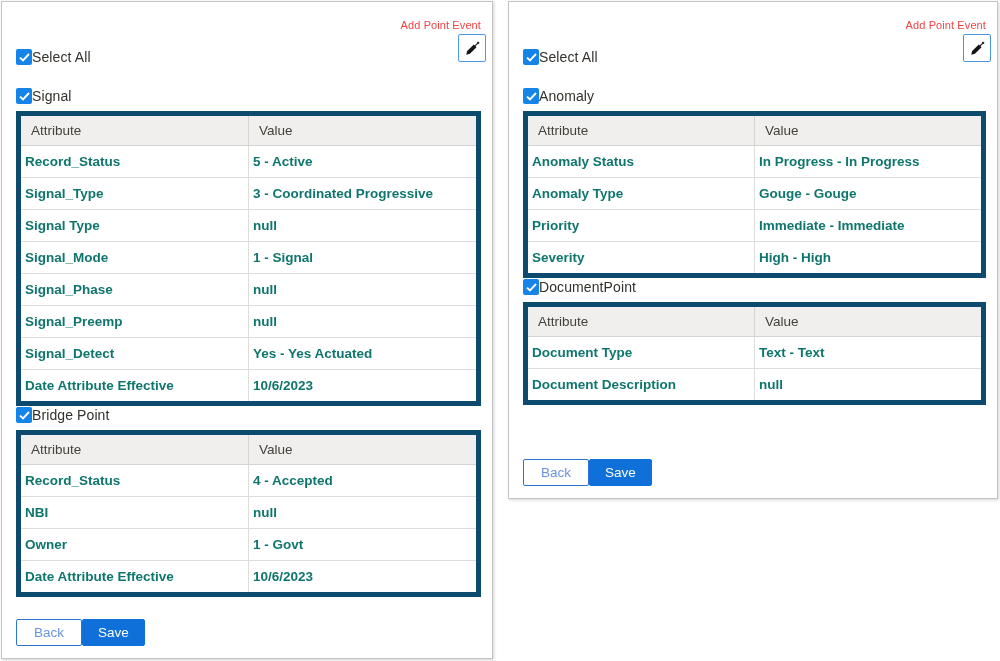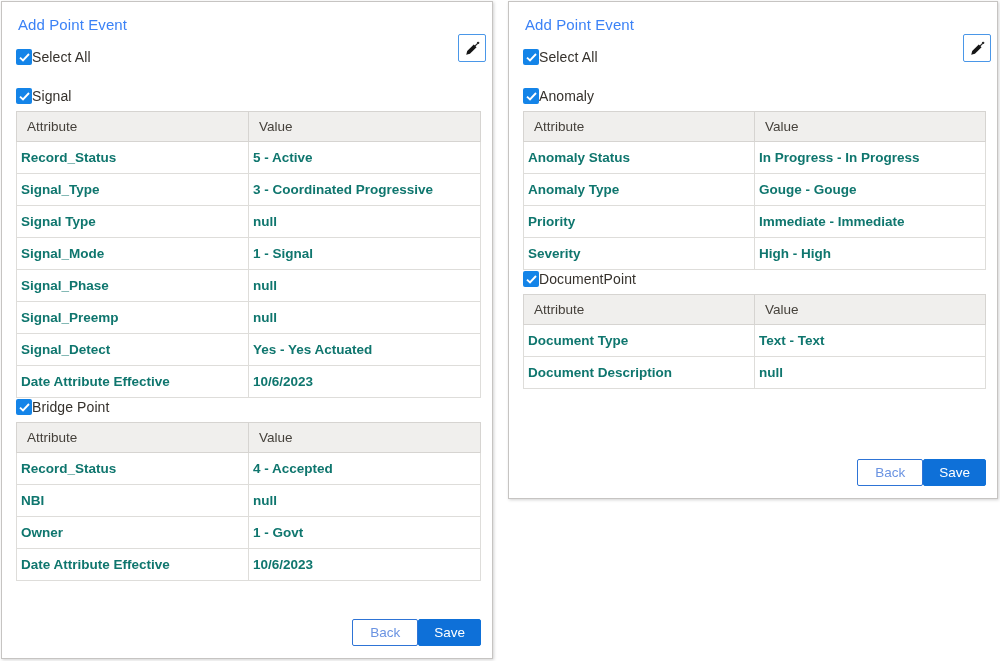--- a/index.html
+++ b/index.html
@@ -11,22 +11,22 @@
   .panel{
     position:absolute;box-sizing:border-box;background:#fff;
     border:1px solid #c6c4c2;box-shadow:1px 1px 3px rgba(0,0,0,.18);
     display:flex;flex-direction:column;
     padding:9px 11px 12px 14px;
   }
   .panel-left{left:1px;top:1px;width:492px;height:658px;}
   .panel-right{left:508px;top:1px;width:490px;height:498px;}
 
   .panel-title{
-    font-size:15px;font-weight:500;color:#3b82f6;
-    margin:5px 0 14px 2px;line-height:18px;letter-spacing:.1px;
+    font-size:11px;font-weight:500;color:#ef4444;
+    margin:5px 0 14px 2px;line-height:18px;letter-spacing:.1px;text-align:right;
   }
   .check-row{display:flex;align-items:center;gap:0;min-height:18px;}
   .selectall-row{margin:0 0 21px 0;}
   .section-head{margin:0 0 6px 0;}
   .section + .section{}
 
   .cb{
     width:16px;height:16px;border-radius:2px;background:#1484e8;
     display:inline-flex;align-items:center;justify-content:center;
     flex:0 0 16px;cursor:pointer;
@@ -36,34 +36,34 @@
 
   .tool-btn{
     position:absolute;top:32px;right:6px;width:28px;height:28px;
     background:#fff;border:1px solid #4a97e8;border-radius:2px;
     display:flex;align-items:center;justify-content:center;
     padding:0;cursor:pointer;box-sizing:border-box;
   }
 
   table.attr-table{
     width:100%;border-collapse:collapse;table-layout:fixed;
-    border:1px solid #0c4a6e;
+    border:5px solid #0c4a6e;
   }
   table.attr-table th{
     background:#f0efed;text-align:left;font-weight:500;font-size:13.5px;
     color:#45413b;padding:7px 10px;border:1px solid #d6d4d1;height:15px;
   }
   table.attr-table td{
     font-size:13.5px;font-weight:700;color:#0f766e;
     padding:8px 4px;border:1px solid #deddda;height:15px;
     white-space:nowrap;overflow:hidden;
   }
 
   .footer{
-    margin-top:auto;display:flex;justify-content:flex-end;align-items:center;
+    margin-top:auto;display:flex;justify-content:flex-start;align-items:center;
     padding:0 0 0 0;
   }
   .btn{
     font-family:"Liberation Sans",sans-serif;font-size:13.5px;line-height:1;
     border-radius:2px;cursor:pointer;height:27px;box-sizing:border-box;
   }
   .btn-back{
     background:#ffffff;border:1px solid #2e74d6;color:#6a93e2;
     padding:0 17px;
   }

